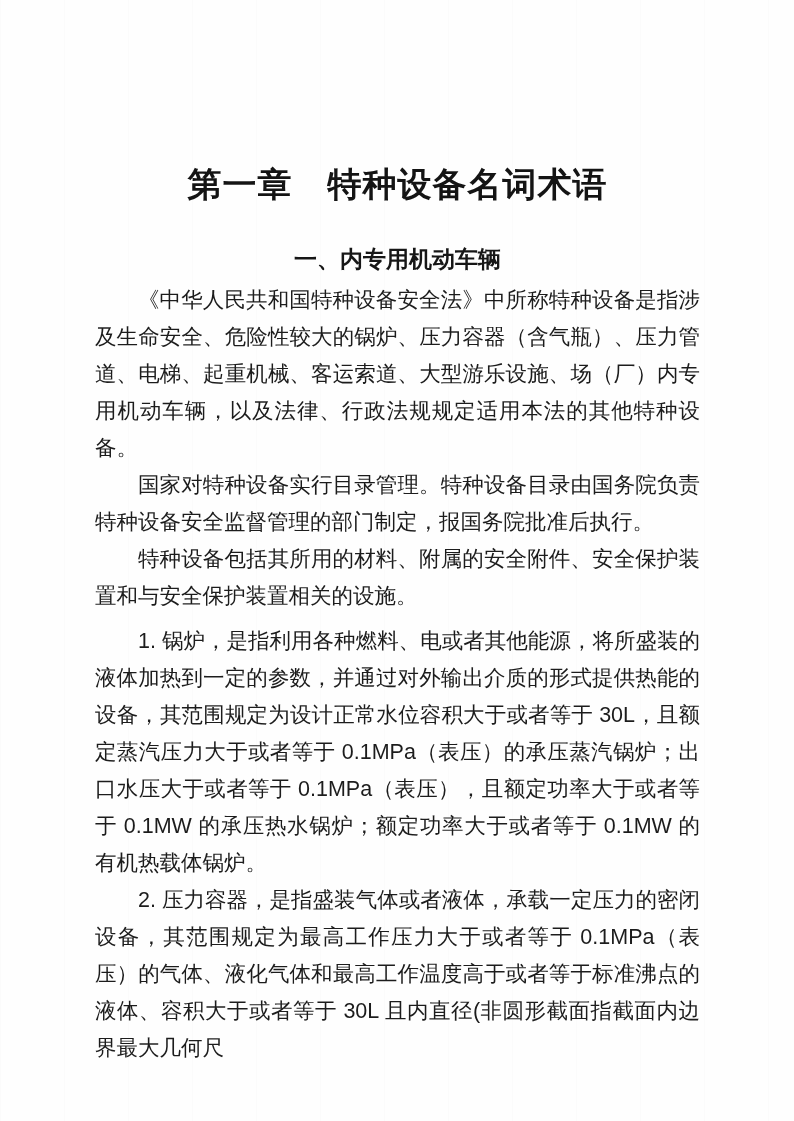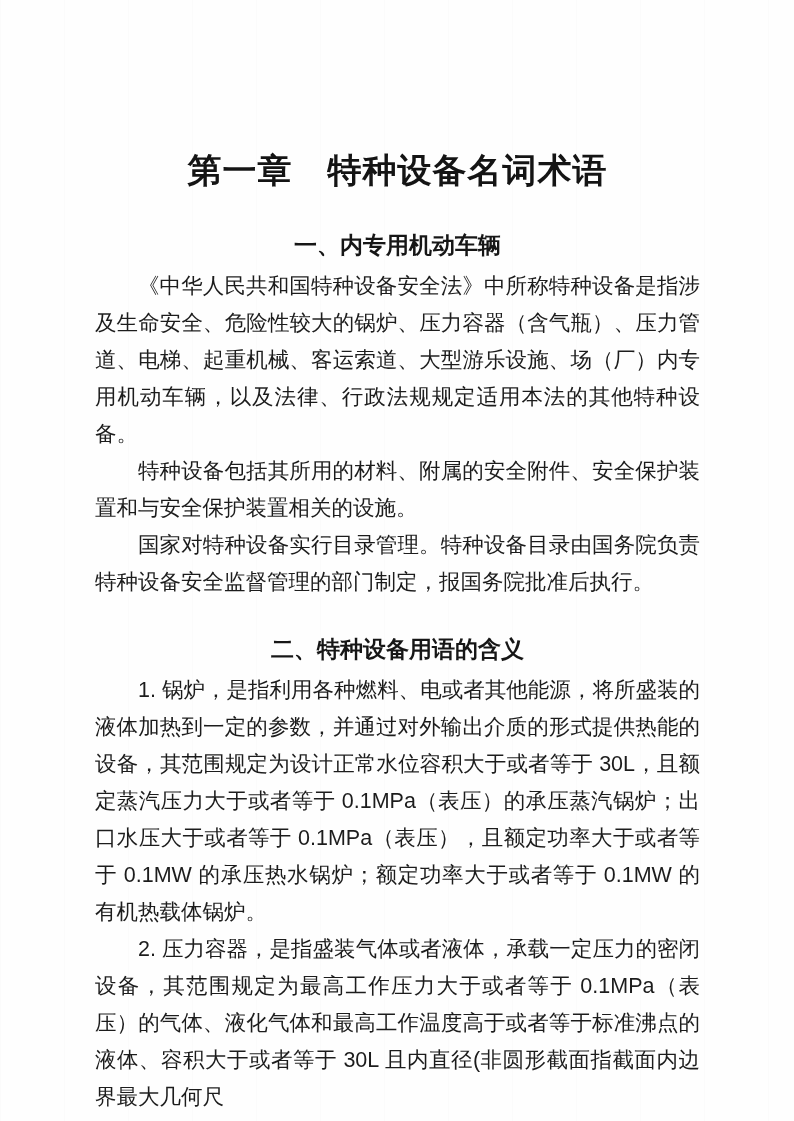--- a/index.html
+++ b/index.html
@@ -15,21 +15,21 @@
     background:
       repeating-linear-gradient(90deg,
         rgba(0,0,0,0.012) 0px, rgba(0,0,0,0.012) 1px,
         transparent 1px, transparent 64px),
       #fefefe;
     overflow: hidden;
     color: #1c1c1c;
     box-sizing: border-box;
   }
   .content {
-    margin: 4px 94px 0 95px; 
+    margin: 18px 94px 0 95px; 
   }
   .doc-title {
     margin: 0;
     padding-top: 146px;
     font-family: "Liberation Serif", "DejaVu Serif", serif;
     font-weight: bold;
     font-size: 34px;
     line-height: 42px;
     text-align: center;
     letter-spacing: 1px;
@@ -63,24 +63,23 @@
 
 <div class="page">
   <div class="content">
 
     <h1 class="doc-title">第一章　特种设备名词术语</h1>
 
     <h2 class="section-heading heading-1">一、内专用机动车辆</h2>
 
     <p class="body-para first-after-heading">《中华人民共和国特种设备安全法》中所称特种设备是指涉及生命安全、危险性较大的锅炉、压力容器（含气瓶）、压力管道、电梯、起重机械、客运索道、大型游乐设施、场（厂）内专用机动车辆，以及法律、行政法规规定适用本法的其他特种设备。</p>
 
+    <p class="body-para">国家对特种设备实行目录管理。特种设备目录由国务院负责特种设备安全监督管理的部门制定，报国务院批准后执行。</p>
+
     <p class="body-para">特种设备包括其所用的材料、附属的安全附件、安全保护装置和与安全保护装置相关的设施。</p>
 
-    <p class="body-para">国家对特种设备实行目录管理。特种设备目录由国务院负责特种设备安全监督管理的部门制定，报国务院批准后执行。</p>
-
-    <h2 class="section-heading heading-2">二、特种设备用语的含义</h2>
 
     <p class="body-para first-after-heading">1. 锅炉，是指利用各种燃料、电或者其他能源，将所盛装的液体加热到一定的参数，并通过对外输出介质的形式提供热能的设备，其范围规定为设计正常水位容积大于或者等于 30L，且额定蒸汽压力大于或者等于 0.1MPa（表压）的承压蒸汽锅炉；出口水压大于或者等于 0.1MPa（表压），且额定功率大于或者等于 0.1MW 的承压热水锅炉；额定功率大于或者等于 0.1MW 的有机热载体锅炉。</p>
 
     <p class="body-para">2. 压力容器，是指盛装气体或者液体，承载一定压力的密闭设备，其范围规定为最高工作压力大于或者等于 0.1MPa（表压）的气体、液化气体和最高工作温度高于或者等于标准沸点的液体、容积大于或者等于 30L 且内直径(非圆形截面指截面内边界最大几何尺</p>
 
   </div>
 </div>
 
 </body></html>

